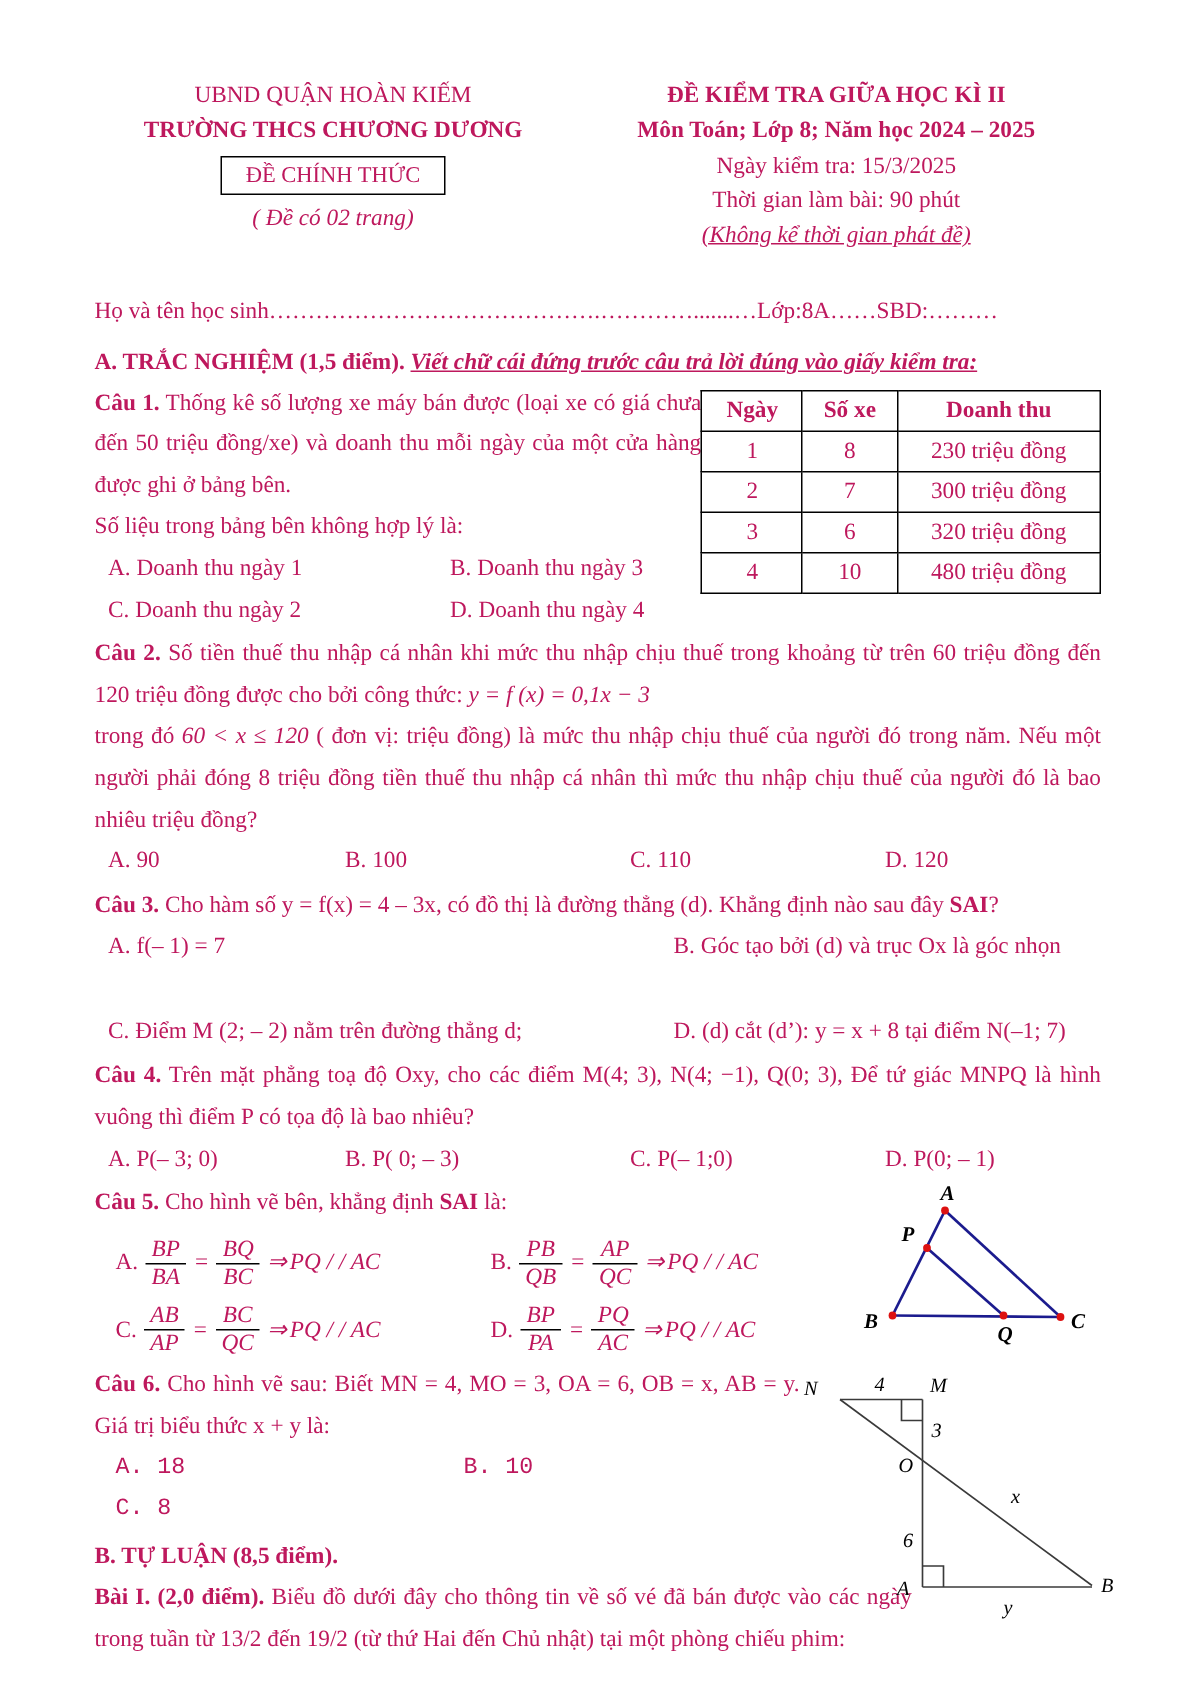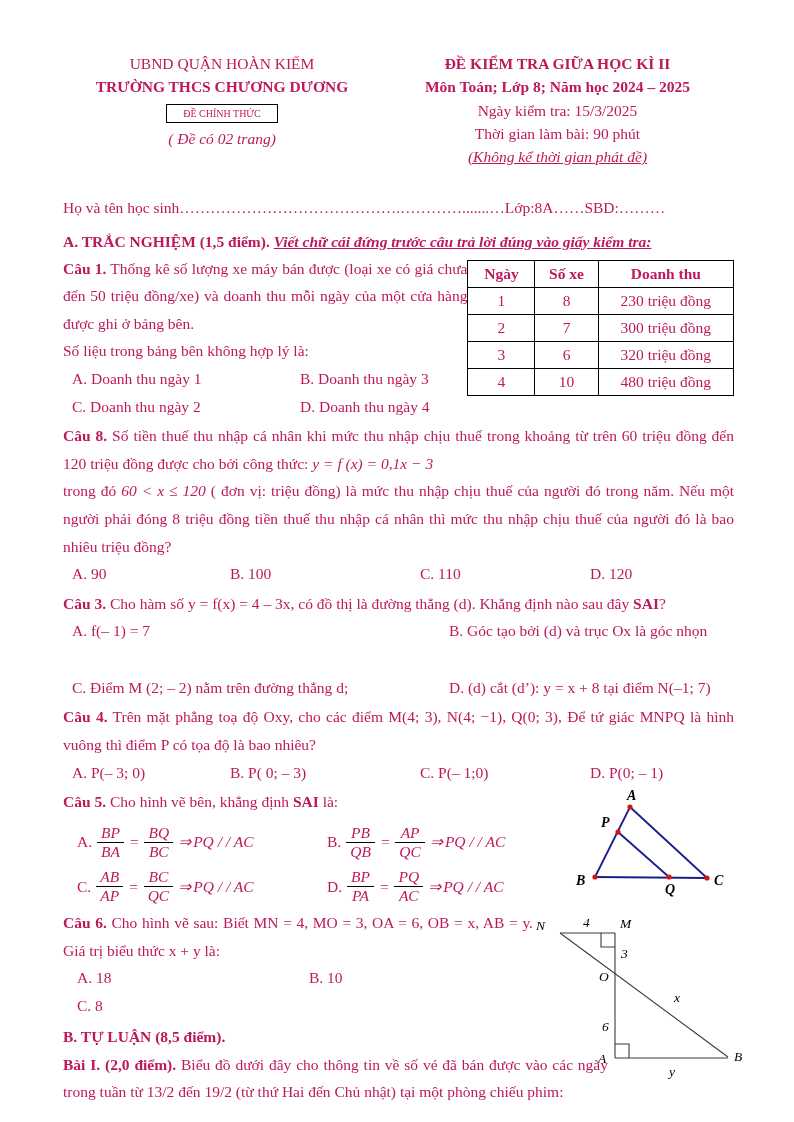--- a/index.html
+++ b/index.html
@@ -9,35 +9,35 @@
     position:relative;box-sizing:border-box;padding:52px 60px 0 63px;
     line-height:1.5;
   }
   
   .hdr{display:flex;}
   .hdr-left{width:318px;text-align:center;line-height:1.5;}
   .hdr-right{flex:1;text-align:center;line-height:1.5;}
   .b{font-weight:bold;}
   .i{font-style:italic;}
   .u{text-decoration:underline;}
-  .box{display:inline-block;border:1.5px solid #000;padding:1px 16px;margin-top:5px;font-size:10px;}
+  .box{display:inline-block;border:1.5px solid #000;padding:1px 16px;margin-top:5px;font-size:15px;}
   .hdr-note{font-style:italic;margin-top:4px;}
   
   .student{margin-top:28px;white-space:nowrap;overflow:hidden;}
   
   .sectionA{margin-top:10px;font-weight:bold;}
   .instr{font-style:italic;text-decoration:underline;}
   
   .q{margin-top:2px;}
   .qp{text-align:justify;margin:0;line-height:1.78;}
   .opt-grid{display:grid;line-height:1.78;}
   .g4{grid-template-columns:158px 190px 170px auto;padding-left:9px;}
   .g2a{grid-template-columns:228px auto;padding-left:9px;}
   .g2b{grid-template-columns:348px auto;padding-left:9px;gap:29px;}
-  .g2c{grid-template-columns:232px auto;padding-left:14px;width:420px;}
+  .g2c{grid-template-columns:232px auto;padding-left:14px;width:420px;font-family:Liberation Mono, monospace;}
   
   .c1-wrap{display:flex;align-items:flex-start;font-family:Liberation Serif, serif;}
   .c1-text{width:428px;}
   .c1-tablebox{margin-left:auto;margin-top:5px;}
   table.dt{border-collapse:collapse;text-align:center;font-size:15.5px;}
   table.dt th,table.dt td{border:1px solid #000;padding:0 8px;height:26px;}
   table.dt th{font-weight:bold;}
   .col-ngay{width:52px;}.col-soxe{width:50px;}.col-dthu{width:128px;margin-top:32px;}
   
   .math{font-style:italic;}
@@ -123,21 +123,21 @@
           <td>4</td>
           <td>10</td>
           <td>480 triệu đồng</td>
         </tr>
       </tbody>
         </table>
     </div>
   </div>
 
   <div class="q">
-    <p class="qp"><span class="b">Câu 8.</span><span> Số tiền thuế thu nhập cá nhân khi mức thu nhập chịu thuế trong khoảng từ trên 60 triệu đồng đến 120 triệu đồng được cho bởi công thức:  </span><span class="math">y = f (x) = 0,1x − 3</span><br>
+    <p class="qp"><span class="b">Câu 2.</span><span> Số tiền thuế thu nhập cá nhân khi mức thu nhập chịu thuế trong khoảng từ trên 60 triệu đồng đến 120 triệu đồng được cho bởi công thức:  </span><span class="math">y = f (x) = 0,1x − 3</span><br>
     <span>trong đó  </span><span class="math">60 &lt; x ≤ 120</span><span> ( đơn vị: triệu đồng) là mức thu nhập chịu thuế của người đó trong năm. Nếu một người phải đóng 8 triệu đồng tiền thuế thu nhập cá nhân thì mức thu nhập chịu thuế của người đó là bao nhiêu triệu đồng?</span></p>
     <div class="opt-grid g4">
       <span><span>A.</span><span> 90</span></span>
       <span><span>B.</span><span> 100</span></span>
       <span><span>C.</span><span> 110</span></span>
       <span><span>D.</span><span> 120</span></span>
     </div>
   </div>
 
   <div class="q">

